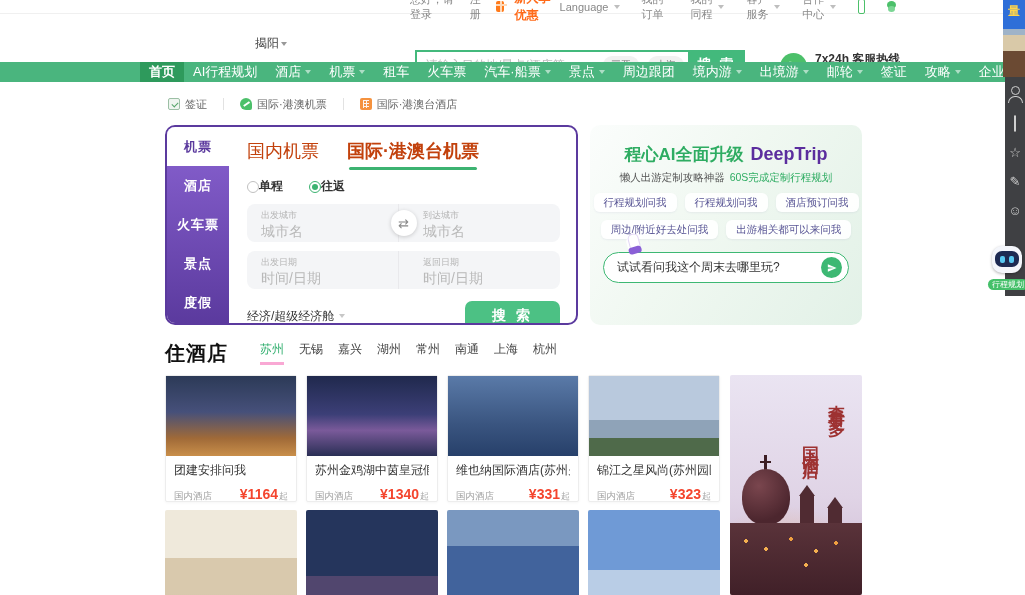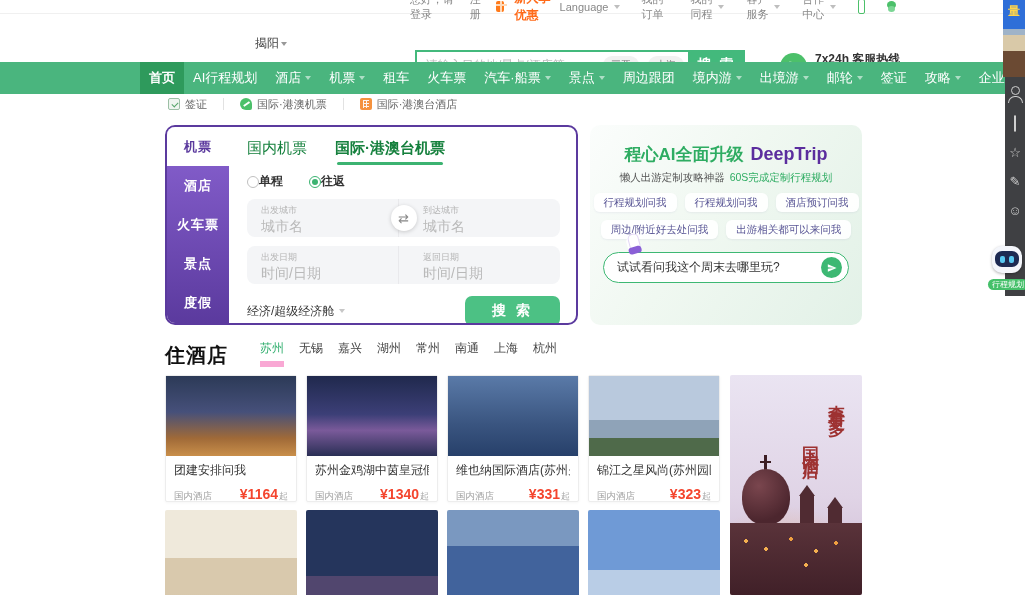--- a/index.html
+++ b/index.html
@@ -36,21 +36,21 @@
   .sbox input::placeholder { color:#bbb; }
   .stag { background:#f1f1f1; color:#777; font-size:10px; padding:2px 8px; border-radius:9px; margin-right:4px; white-space:nowrap; cursor:pointer; }
   .sbtn { width:57px; background:#43b97c; color:#fff; font-size:14px; font-weight:bold; border:none; cursor:pointer; letter-spacing:2px; }
   .hotline { position:absolute; left:780px; top:27px; display:flex; align-items:center; gap:8px; }
   .phone-circle { width:27px; height:27px; background:#4cc06a; border-radius:50%; display:flex; align-items:center; justify-content:center; }
   .hot-txt .t1 { font-size:12px; font-weight:bold; color:#333; }
   .hot-txt .t2 { font-size:10px; color:#9a9a9a; margin-top:2px; }
   .hot-caret { color:#aaa; margin-left:6px; }
 
   
-  .nav { position:absolute; left:0; top:62px; width:1025px; height:32px; background:#4ab57e; display:flex; padding-left:140px; color:#fff; font-size:13px; }
+  .nav { position:absolute; left:0; top:62px; width:1025px; height:20px; background:#4ab57e; display:flex; padding-left:140px; color:#fff; font-size:13px; }
   .nav-item { line-height:28px; padding:0 9px; white-space:nowrap; cursor:pointer; position:relative; display:flex; align-items:center; gap:2px; }
   .nav-item.active { background:#2e9a5c; font-weight:bold; }
 
   
   .quicklinks { position:absolute; left:168px; top:96px; height:16px; display:flex; align-items:center; font-size:11px; color:#666; }
   .ql { display:flex; align-items:center; gap:5px; cursor:pointer; }
   .sep { width:1px; height:12px; background:#e2e2e2; margin:0 16px; }
   .visa-icon { width:12px; height:12px; border:1px solid #9cbfa5; border-radius:2px; background:#eef5ef; position:relative; }
   .visa-icon::after { content:""; position:absolute; left:3px; top:3px; width:5px; height:3px; border-left:1.5px solid #56a56a; border-bottom:1.5px solid #56a56a; transform:rotate(-45deg); }
   .plane-icon { width:12px; height:12px; background:#4cc06a; border-radius:6px 6px 2px 6px; position:relative; }
@@ -60,21 +60,21 @@
       linear-gradient(#fff 1px, transparent 1px) 0 0/100% 3px,
       linear-gradient(90deg,#fff 1px, transparent 1px) 0 0/3px 100%; opacity:.9; }
 
   
   .booking { position:absolute; left:165px; top:125px; width:413px; height:200px; border:2px solid #5b3a9e; border-radius:10px; background:#fff; overflow:hidden; display:flex; }
   .bk-side { width:62px; background:linear-gradient(180deg,#8a63d2,#5b3a9e); display:flex; flex-direction:column; }
   .bk-side-item { flex:1; display:flex; align-items:center; justify-content:center; color:#fff; font-size:13px; font-weight:bold; cursor:pointer; letter-spacing:1px; }
   .bk-side-item.active { background:#fff; color:#5b3a9e; }
   .bk-main { flex:1; position:relative; }
   .bk-tabs { display:flex; gap:28px; margin:12px 0 0 18px; }
-  .bk-tab { font-size:15px; color:#15803d; cursor:pointer; position:relative; padding-bottom:7px; }
+  .bk-tab { font-size:18px; color:#c2410c; cursor:pointer; position:relative; padding-bottom:7px; }
   .bk-tab.active { font-weight:bold; }
   .bk-tab.active::after { content:""; position:absolute; left:2px; right:2px; bottom:0; height:3px; background:#3cb371; border-radius:2px; }
   .bk-radios { display:flex; gap:26px; margin:8px 0 9px 18px; align-items:center; }
   .radio-opt { display:flex; align-items:center; font-size:12px; font-weight:bold; color:#333; cursor:pointer; }
   .radio { width:12px; height:12px; border:1px solid #c0c0c0; border-radius:50%; background:#fff; position:relative; }
   .radio.sel { border-color:#3cb371; }
   .radio.sel::after { content:""; position:absolute; inset:2px; background:#3cb371; border-radius:50%; }
   .fieldbox { margin:0 16px 9px 18px; height:38px; background:#f4f5f7; border-radius:8px; display:flex; position:relative; }
   .fhalf { flex:1; padding:5px 0 0 14px; cursor:pointer; }
   .fhalf.right { border-left:1px solid #e9e9ec; padding-left:24px; }
@@ -102,21 +102,21 @@
   .send-circle { width:21px; height:21px; background:#3db873; border-radius:50%; display:flex; align-items:center; justify-content:center; cursor:pointer; }
   .hand-cursor { position:absolute; left:22px; top:-18px; width:16px; height:20px; transform:rotate(-15deg); z-index:3; }
   .hand-cursor::before { content:""; position:absolute; left:4px; top:0; width:9px; height:14px; background:#fff; border:1px solid #e3d7f6; border-radius:5px 5px 4px 4px; box-shadow:-3px 2px 0 -1px #fff; }
   .hand-cursor::after { content:""; position:absolute; left:2px; bottom:0; width:13px; height:7px; background:#8a5fd6; border-radius:3px; }
 
   
   .hotels-head { position:absolute; left:165px; top:340px; display:flex; align-items:flex-end; }
   .h-title { font-size:20px; font-weight:bold; color:#111; letter-spacing:1px; }
   .city-tabs { display:flex; gap:15px; margin-left:32px; margin-bottom:2px; font-size:12px; color:#444; }
   .city { cursor:pointer; padding-bottom:4px; white-space:nowrap; }
-  .city.active { color:#2fae6d; border-bottom:6px solid #f9a8d4; }
+  .city.active { color:#2fae6d; border-bottom:3px solid #f9a8d4; }
   .hcard { position:absolute; top:375px; width:132px; height:127px; background:#fff; border:1px solid #ededed; border-radius:2px; cursor:pointer; box-shadow:0 1px 3px rgba(0,0,0,.04); }
   .hphoto { width:100%; height:80px; }
   .hinfo { padding:6px 8px 0; }
   .hname { font-size:12px; color:#333; white-space:nowrap; overflow:hidden; }
   .hrow { display:flex; align-items:baseline; margin-top:7px; }
   .hcat { font-size:9.5px; color:#a0a0a0; }
   .hprice { margin-left:auto; font-size:14px; font-weight:bold; color:#f4452e; }
   .hsuffix { font-size:9px; color:#aaa; font-weight:normal; margin-left:1px; }
   .photo2 { position:absolute; top:510px; width:132px; height:120px; border-radius:2px; }
   

